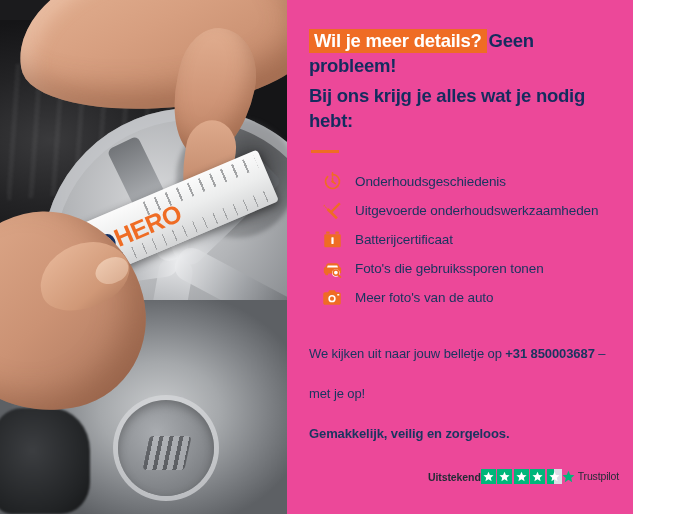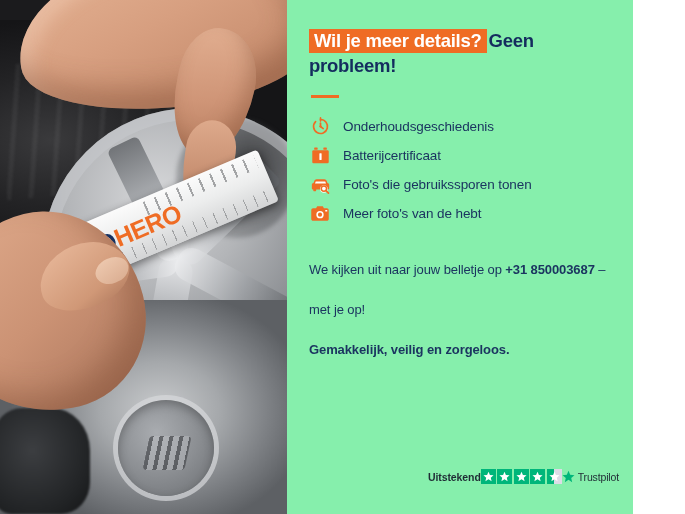--- a/index.html
+++ b/index.html
@@ -211,21 +211,21 @@
         rgba(0,0,0,0) 2px, rgba(0,0,0,0) 12px);
     opacity: .7;
   }
 
   
   #content {
     position: absolute;
     left: 287px; top: 0;
     width: 346px;
     height: 514px;
-    background: #86efac;
+    background: #ec4899;
     box-sizing: border-box;
     padding: 28px 20px 0 22px;
   }
 
   .headline {
     color: #142c5e;
     font-weight: bold;
     font-size: 18.5px;
     line-height: 25px;
     letter-spacing: -0.25px;
@@ -243,21 +243,21 @@
 
   #divider {
     width: 28px;
     height: 3px;
     background: #ef6c24;
     margin: 17px 0 14px 2px;
   }
 
   #feature-list {
     list-style: none;
-    margin: 0;
+    margin: 12px;
     padding: 0;
   }
   .feature-item {
     display: flex;
     align-items: center;
     height: 29px;
     gap: 12px;
   }
   .feature-icon {
     width: 22px;
@@ -312,21 +312,20 @@
   .star-box.half::before {
     content: "";
     position: absolute;
     left: 0; top: 0;
     width: 50%; height: 100%;
     background: #00b67a;
   }
   .star-box svg { position: relative; display: block; }
   #trustpilot-logo {
     display: flex;
-    align-items: center;
     gap: 3px;
   }
   #trustpilot-wordmark {
     color: #1f2b34;
     font-size: 10.5px;
     letter-spacing: -0.15px;
   }
 </style>
 </head>
 <body>
@@ -362,38 +361,54 @@
     </div>
 
     <div class="photo-layer" id="lower-hand"></div>
     <div class="photo-layer" id="lower-thumb"></div>
     <div class="photo-layer" id="thumbnail-nail"></div>
   </div>
 
   <div id="content">
 
     <h1 class="headline" id="headline-line1"><span class="hl-mark">Wil je meer details?</span><span>Geen probleem!</span></h1>
+    <h2 class="headline" id="headline-line2">Bij ons krijg je alles wat je nodig hebt:</h2>
 
     <div id="divider"></div>
 
     <ul id="feature-list">
 
       <li class="feature-item">
         <span class="feature-icon">
           <svg width="19" height="19" viewBox="0 0 24 24" fill="none" stroke="currentColor" stroke-width="2.1" stroke-linecap="round">
             <path d="M12 3.2 A8.8 8.8 0 1 1 5.8 5.8"></path>
             <path d="M12 1.2 v4"></path>
             <path d="M12 12 l0 -4.2"></path>
             <path d="M12 12 l3.4 2.6"></path>
             <circle cx="12" cy="12" r="1.4" fill="currentColor" stroke="none"></circle>
           </svg>
         </span>
         <span class="feature-label">Onderhoudsgeschiedenis</span>
       </li>
 
+      <li class="feature-item">
+        <span class="feature-icon">
+          <svg width="20" height="20" viewBox="0 0 24 24" fill="currentColor">
+            <path d="M6.2 2.6 l4.6 4.6 -2.1 2.1 -4.6 -4.6 a3.4 3.4 0 0 1 2.1 -2.1z" opacity="0"></path>
+            <path d="M3.4 4.2 a3.6 3.6 0 0 0 4.6 4.6 L19 19.8 l-2.2 2.2 -11 -11 A3.6 3.6 0 0 0 1.2 6.4z"></path>
+            <path d="M20.6 4.2 l-4.4 4.4 -1.3 -1.3 4.4 -4.4z" opacity="0"></path>
+            <path d="M22.2 2.4 l-6.6 6.6 -2.4 -2.4 6.6 -6.6 z" opacity="0"></path>
+            <path d="M21.6 3.1 L13 11.7 l-1.8 -1.8 8.6 -8.6 a3.4 3.4 0 0 1 1.8 1.8z" opacity="0"></path>
+            <path d="M19.4 2.1 l-14.9 14.9 a3.4 3.4 0 1 0 3.2 3.2 L22.6 5.3 a3.6 3.6 0 0 0 -3.2 -3.2z" opacity="0"></path>
+            <path d="M20.4 1.9 L9.9 12.4 l1.9 1.9 L22.3 3.8 a4 4 0 0 0 -1.9 -1.9z"></path>
+            <path d="M8.6 13.7 l-5.8 5.8 a2.1 2.1 0 1 0 2.9 2.9 l5.8 -5.8z" opacity="0"></path>
+          </svg>
+        </span>
+        <span class="feature-label">Uitgevoerde onderhoudswerkzaamheden</span>
+      </li>
 
       <li class="feature-item">
         <span class="feature-icon">
           <svg width="19" height="19" viewBox="0 0 24 24" fill="currentColor">
             <rect x="4" y="2" width="4.4" height="2.6" rx="0.6"></rect>
             <rect x="15.6" y="2" width="4.4" height="2.6" rx="0.6"></rect>
             <rect x="1.6" y="5.4" width="20.8" height="16.4" rx="1.6"></rect>
             <rect x="10.6" y="9.2" width="2.8" height="8.4" rx="0.5" fill="#ffffff"></rect>
           </svg>
         </span>
@@ -415,21 +430,21 @@
 
       <li class="feature-item">
         <span class="feature-icon">
           <svg width="20" height="20" viewBox="0 0 24 24" fill="currentColor">
             <path d="M8.6 2.8 h6.8 l1.3 2.2 h3.5 c1.3 0 2.3 1 2.3 2.3 v10.6 c0 1.3 -1 2.3 -2.3 2.3 H3.8 c-1.3 0 -2.3 -1 -2.3 -2.3 V7.3 c0 -1.3 1 -2.3 2.3 -2.3 h3.5z"></path>
             <circle cx="12" cy="12.8" r="4.4" fill="#ffffff"></circle>
             <circle cx="12" cy="12.8" r="2.5" fill="currentColor"></circle>
             <rect x="18.2" y="7.2" width="2.6" height="1.7" rx="0.6" fill="#ffffff"></rect>
           </svg>
         </span>
-        <span class="feature-label">Meer foto's van de hebt</span>
+        <span class="feature-label">Meer foto's van de auto</span>
       </li>
 
 
     </ul>
 
     <div id="contact-block">
       <p><span>We kijken uit naar jouw belletje op </span><span id="phone-number">+31 850003687</span><span> –</span><br><br><span>met je op!</span></p>
       <p id="tagline">Gemakkelijk, veilig en zorgeloos.</p>
     </div>
 

